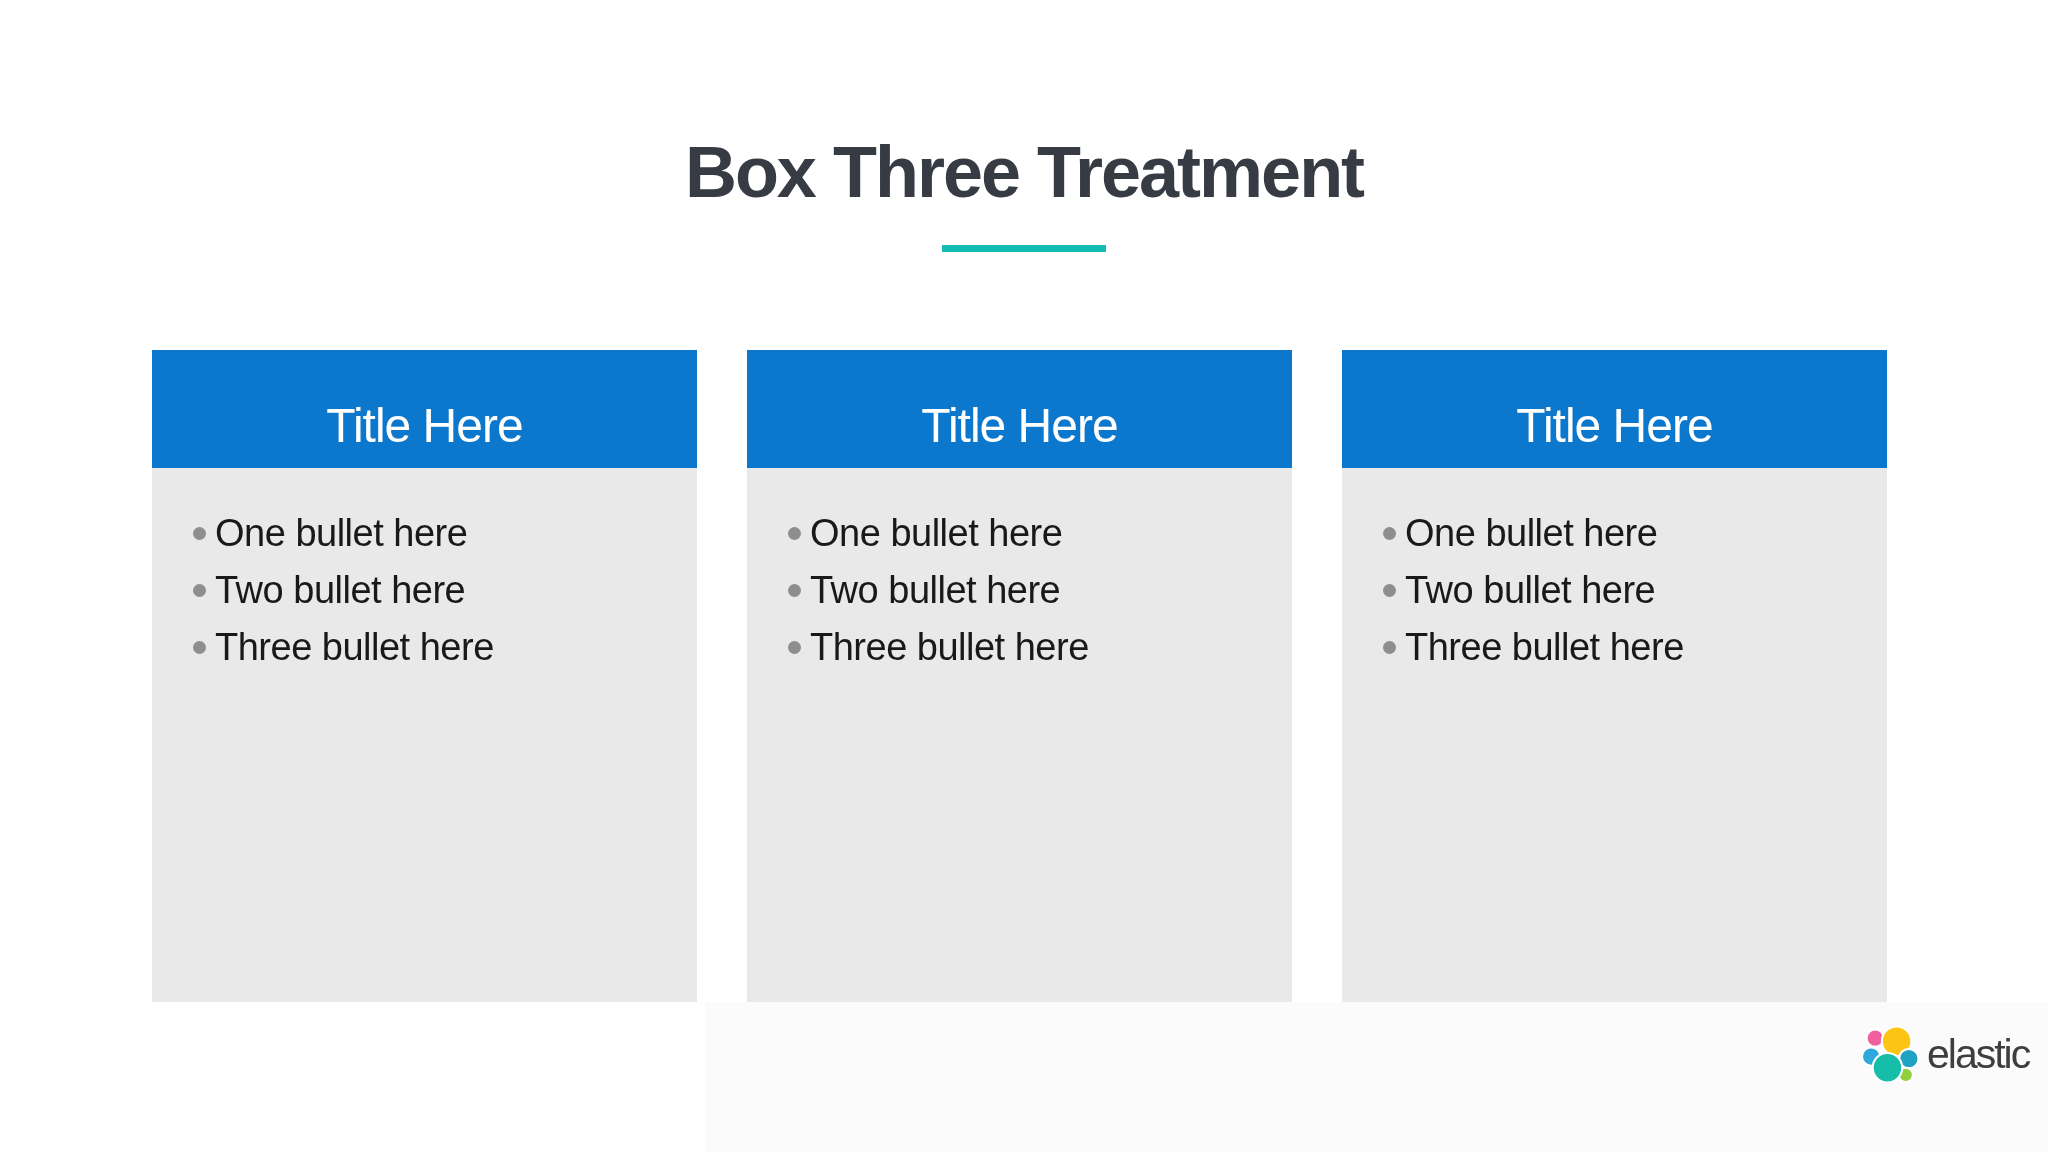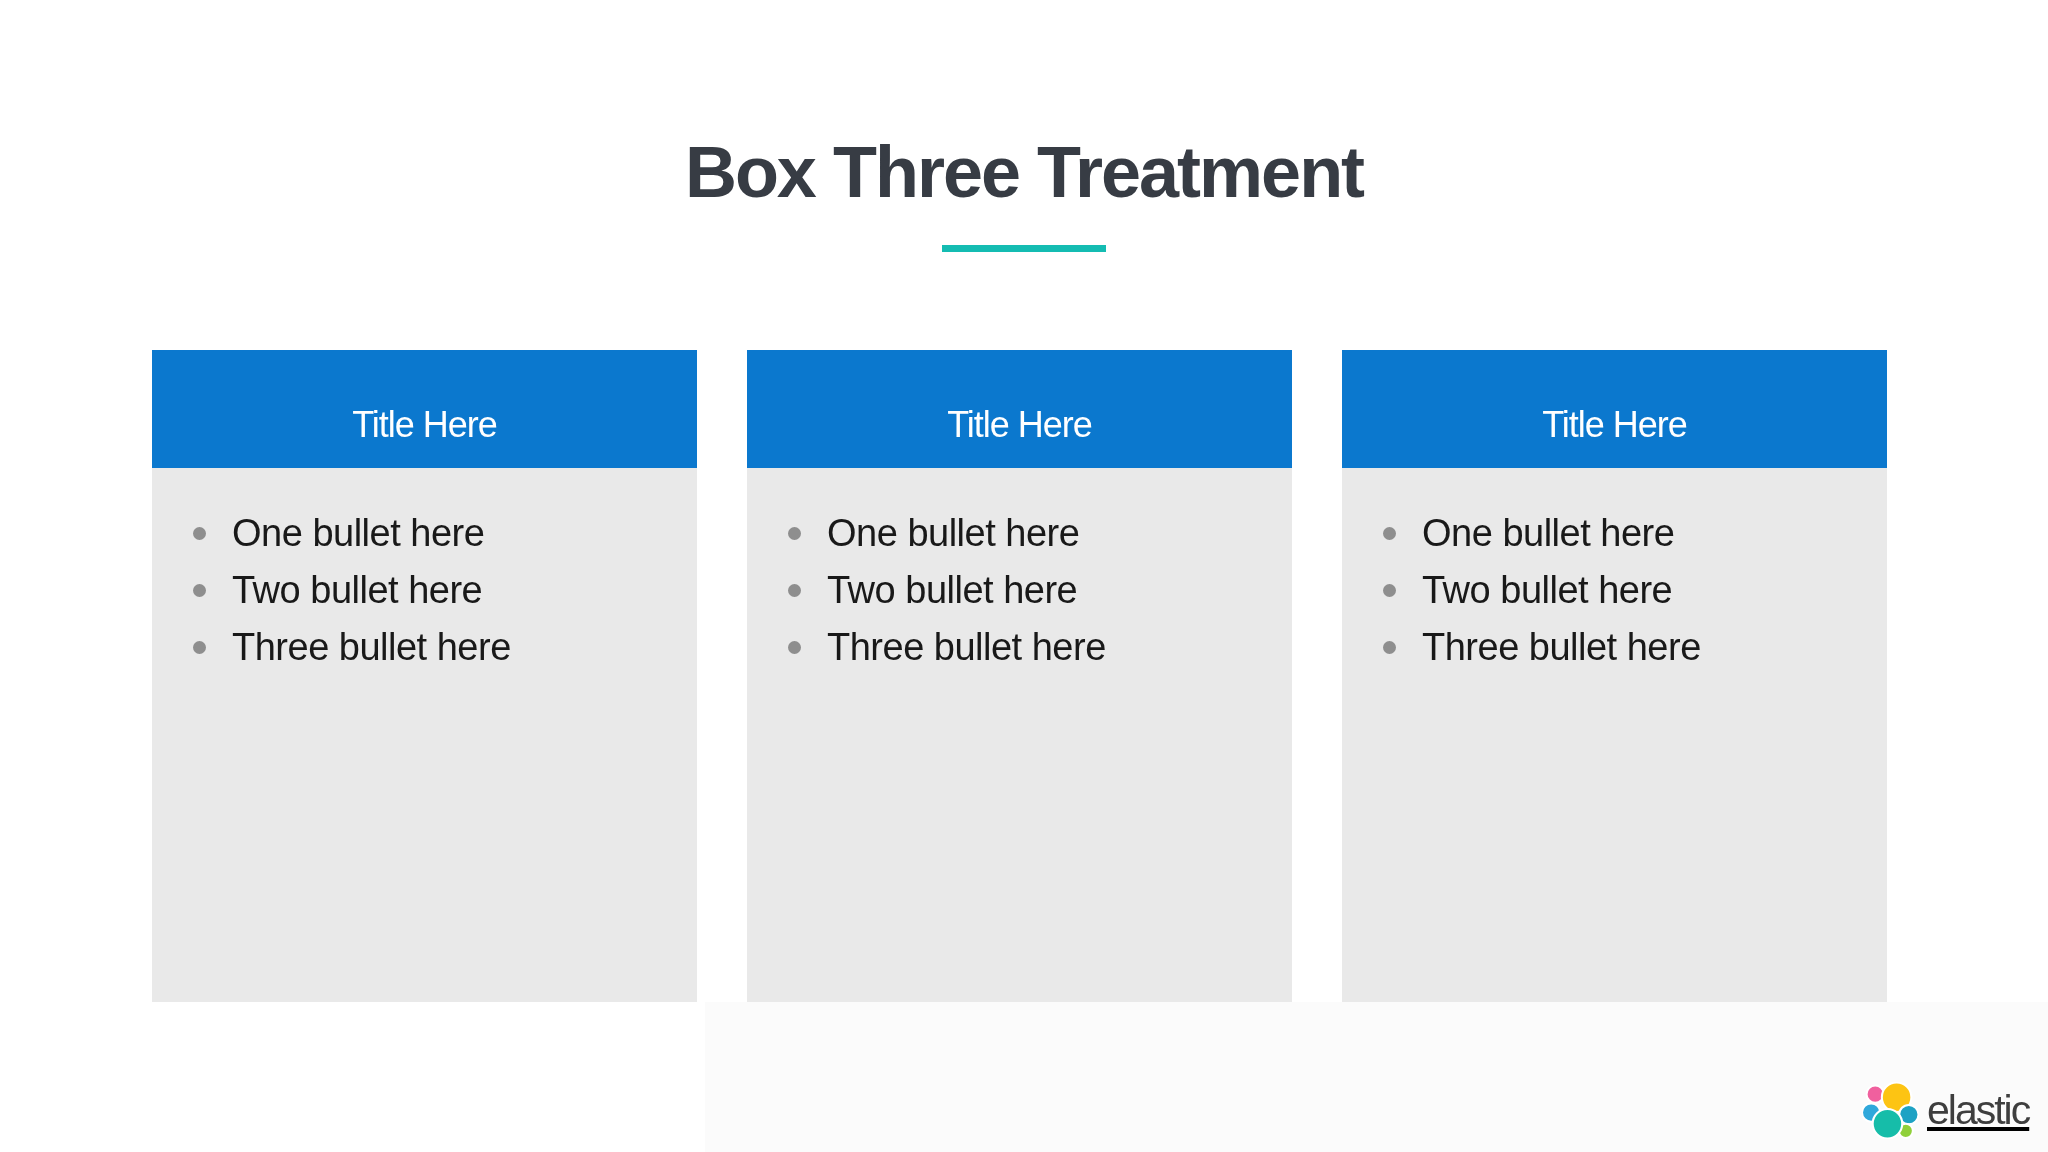--- a/index.html
+++ b/index.html
@@ -46,59 +46,59 @@
     width:545px; height:652px;
     display:flex; flex-direction:column;
   }
   .box-header{
     height:118px; flex:0 0 118px;
     background:var(--header-blue);
     display:flex; align-items:center; justify-content:center;
   }
   .box-title{
     color:var(--header-text);
-    font-size:36px;
+    font-size:48px;
     font-weight:400;
     letter-spacing:-1px;
     margin-top:32px;
   }
   .box-body{
     flex:1 1 auto;
     background:var(--card-body-gray);
     padding-top:37px;
   }
   .bullet-list{
     list-style:none;
   }
   .bullet-item{
     position:relative;
-    padding-left:80px;
+    padding-left:63px;
     line-height:57px;
     font-size:38px;
     letter-spacing:-0.5px;
     color:var(--bullet-text);
   }
   .bullet-dot{
     position:absolute;
     left:41px; top:22px;
     width:13px; height:13px;
     border-radius:50%;
     background:var(--bullet-dot);
   }
   .bottom-right-tint{
     position:absolute;
     left:705px; top:1002px;
     width:1343px; height:150px;
     background:#FBFBFB;
   }
   .brand-footer{
     position:absolute;
-    left:1862px; top:1080px;
+    left:1862px; top:1024px;
     height:60px;
-    display:flex; align-items:center; gap:8px;text-decoration:underline;
+    display:flex; align-items:center; gap:8px;
   }
   .elastic-cluster-icon{ width:57px; height:57px; display:block; }
   .elastic-wordmark{
     font-size:41px;
     letter-spacing:-2px;
     font-weight:400;
     color:var(--wordmark-text);
   }
 </style>
 </head>

